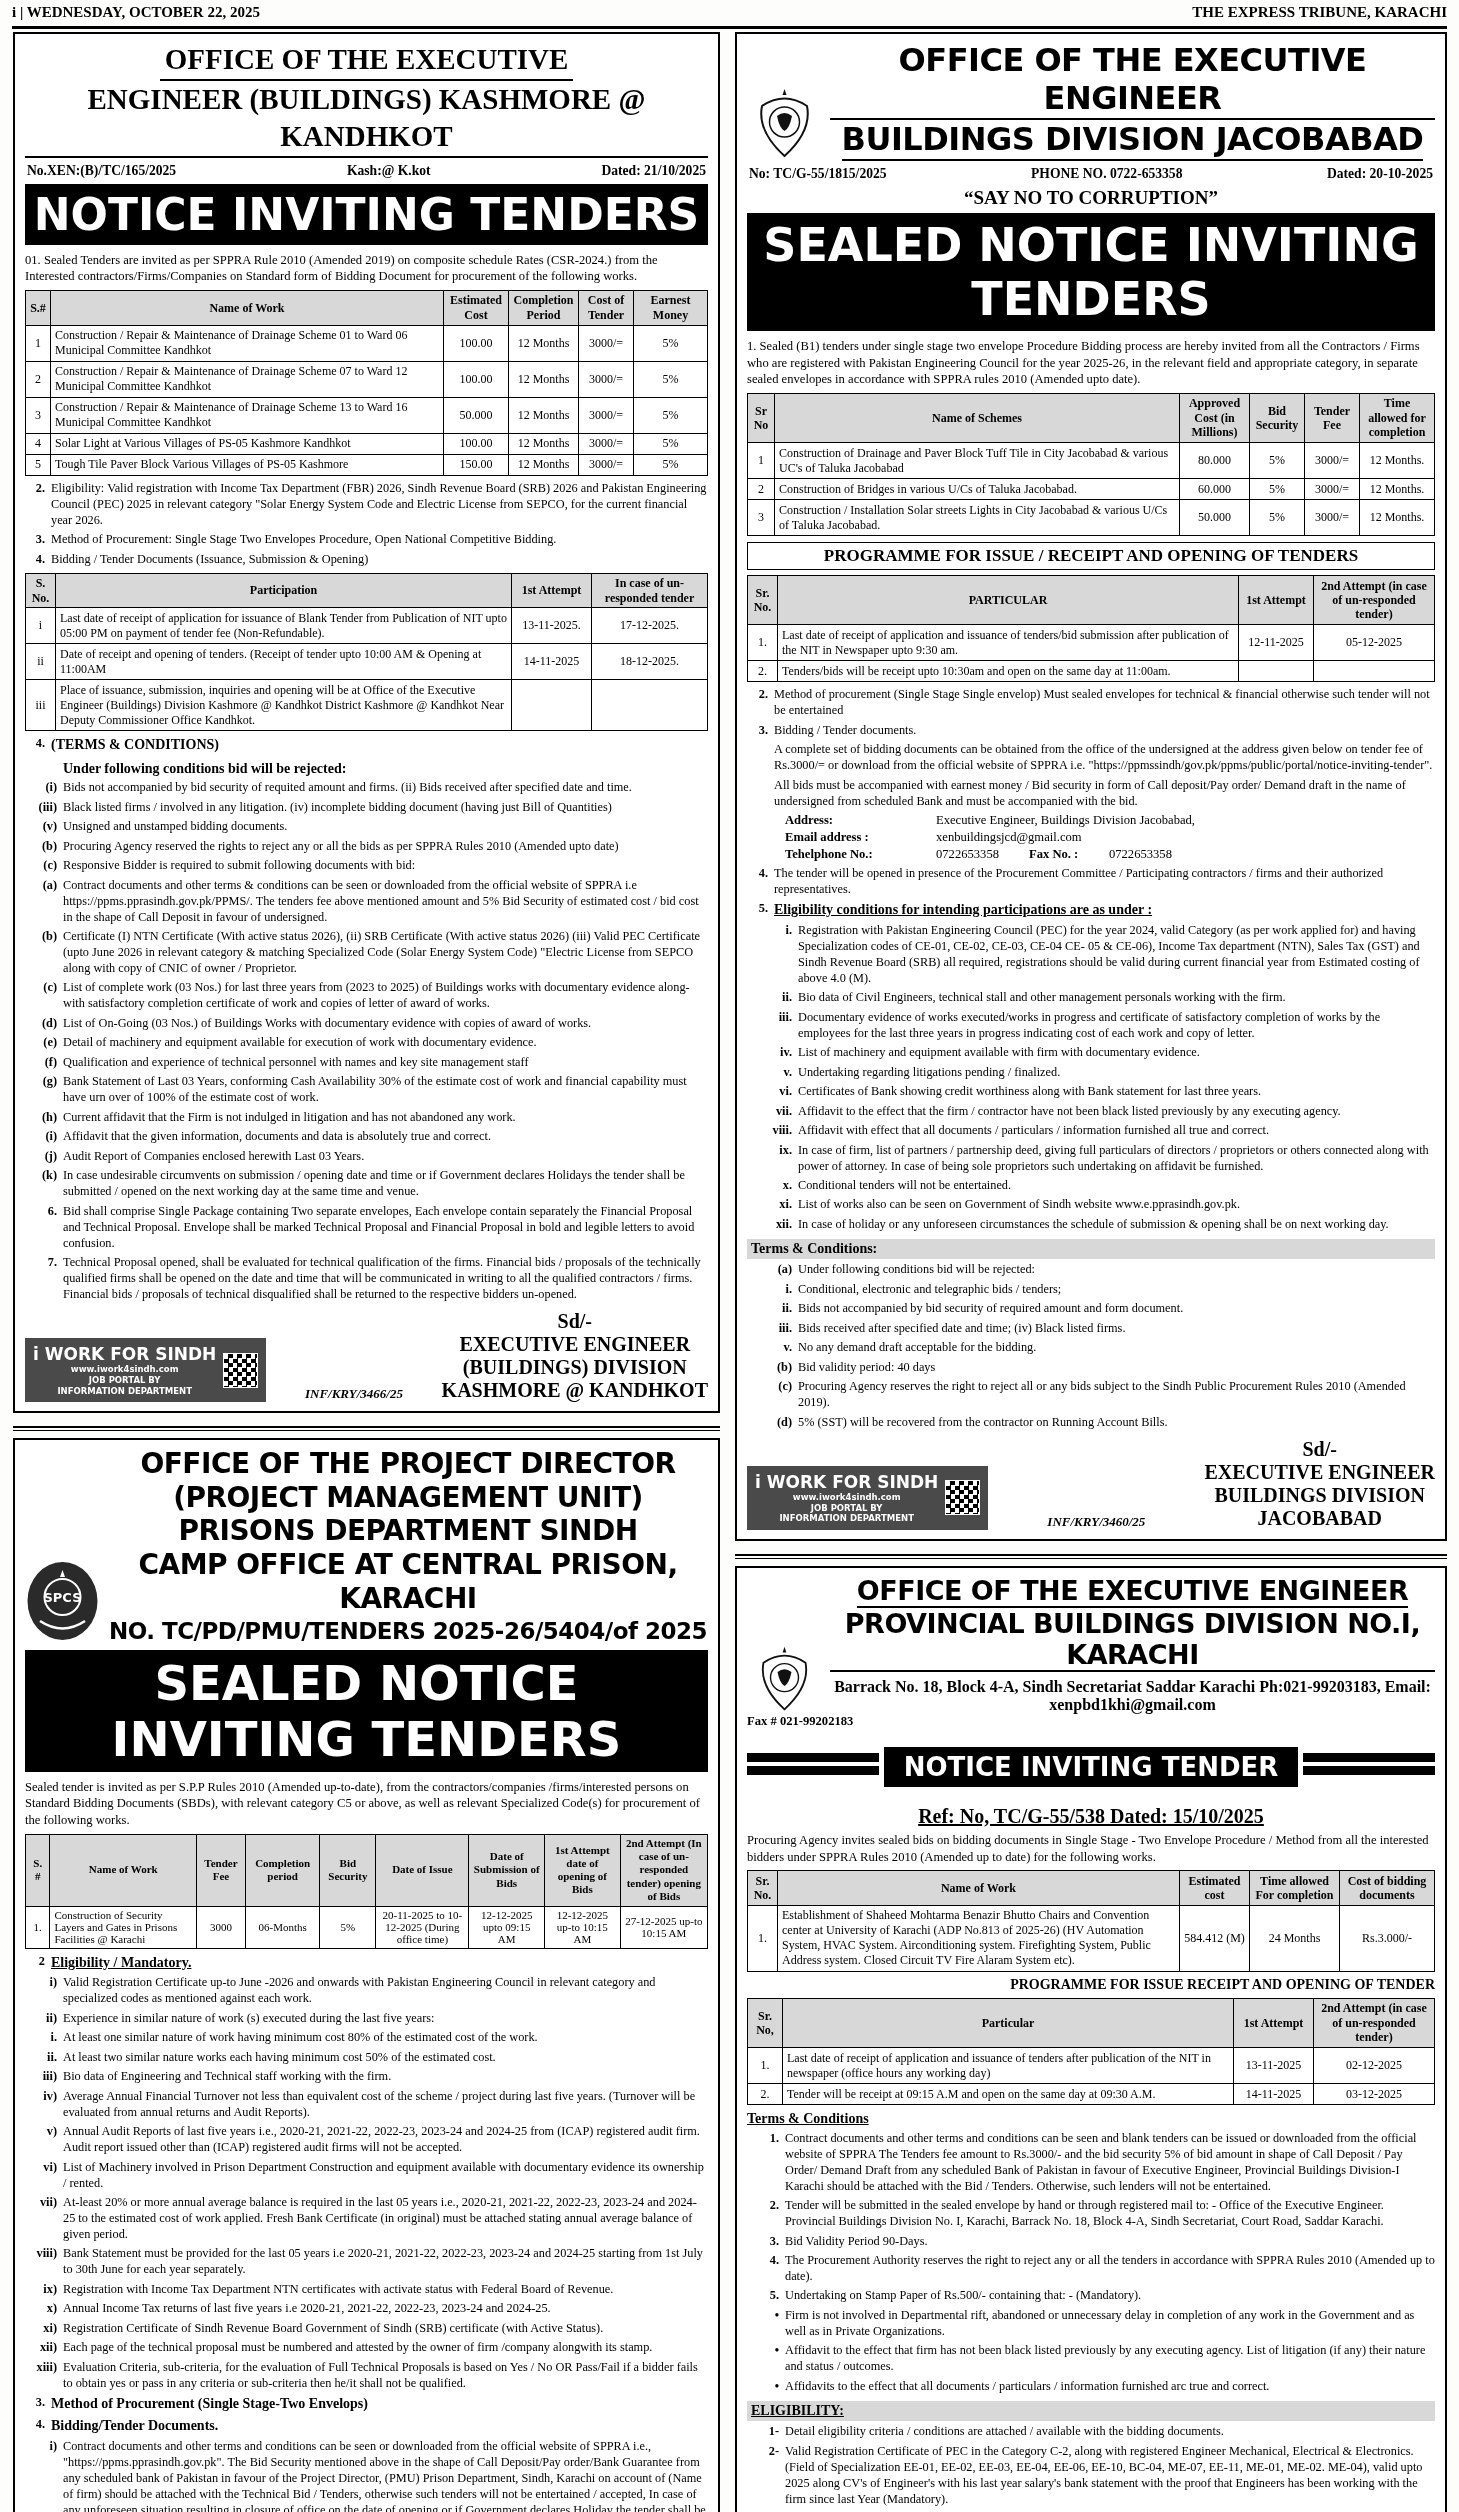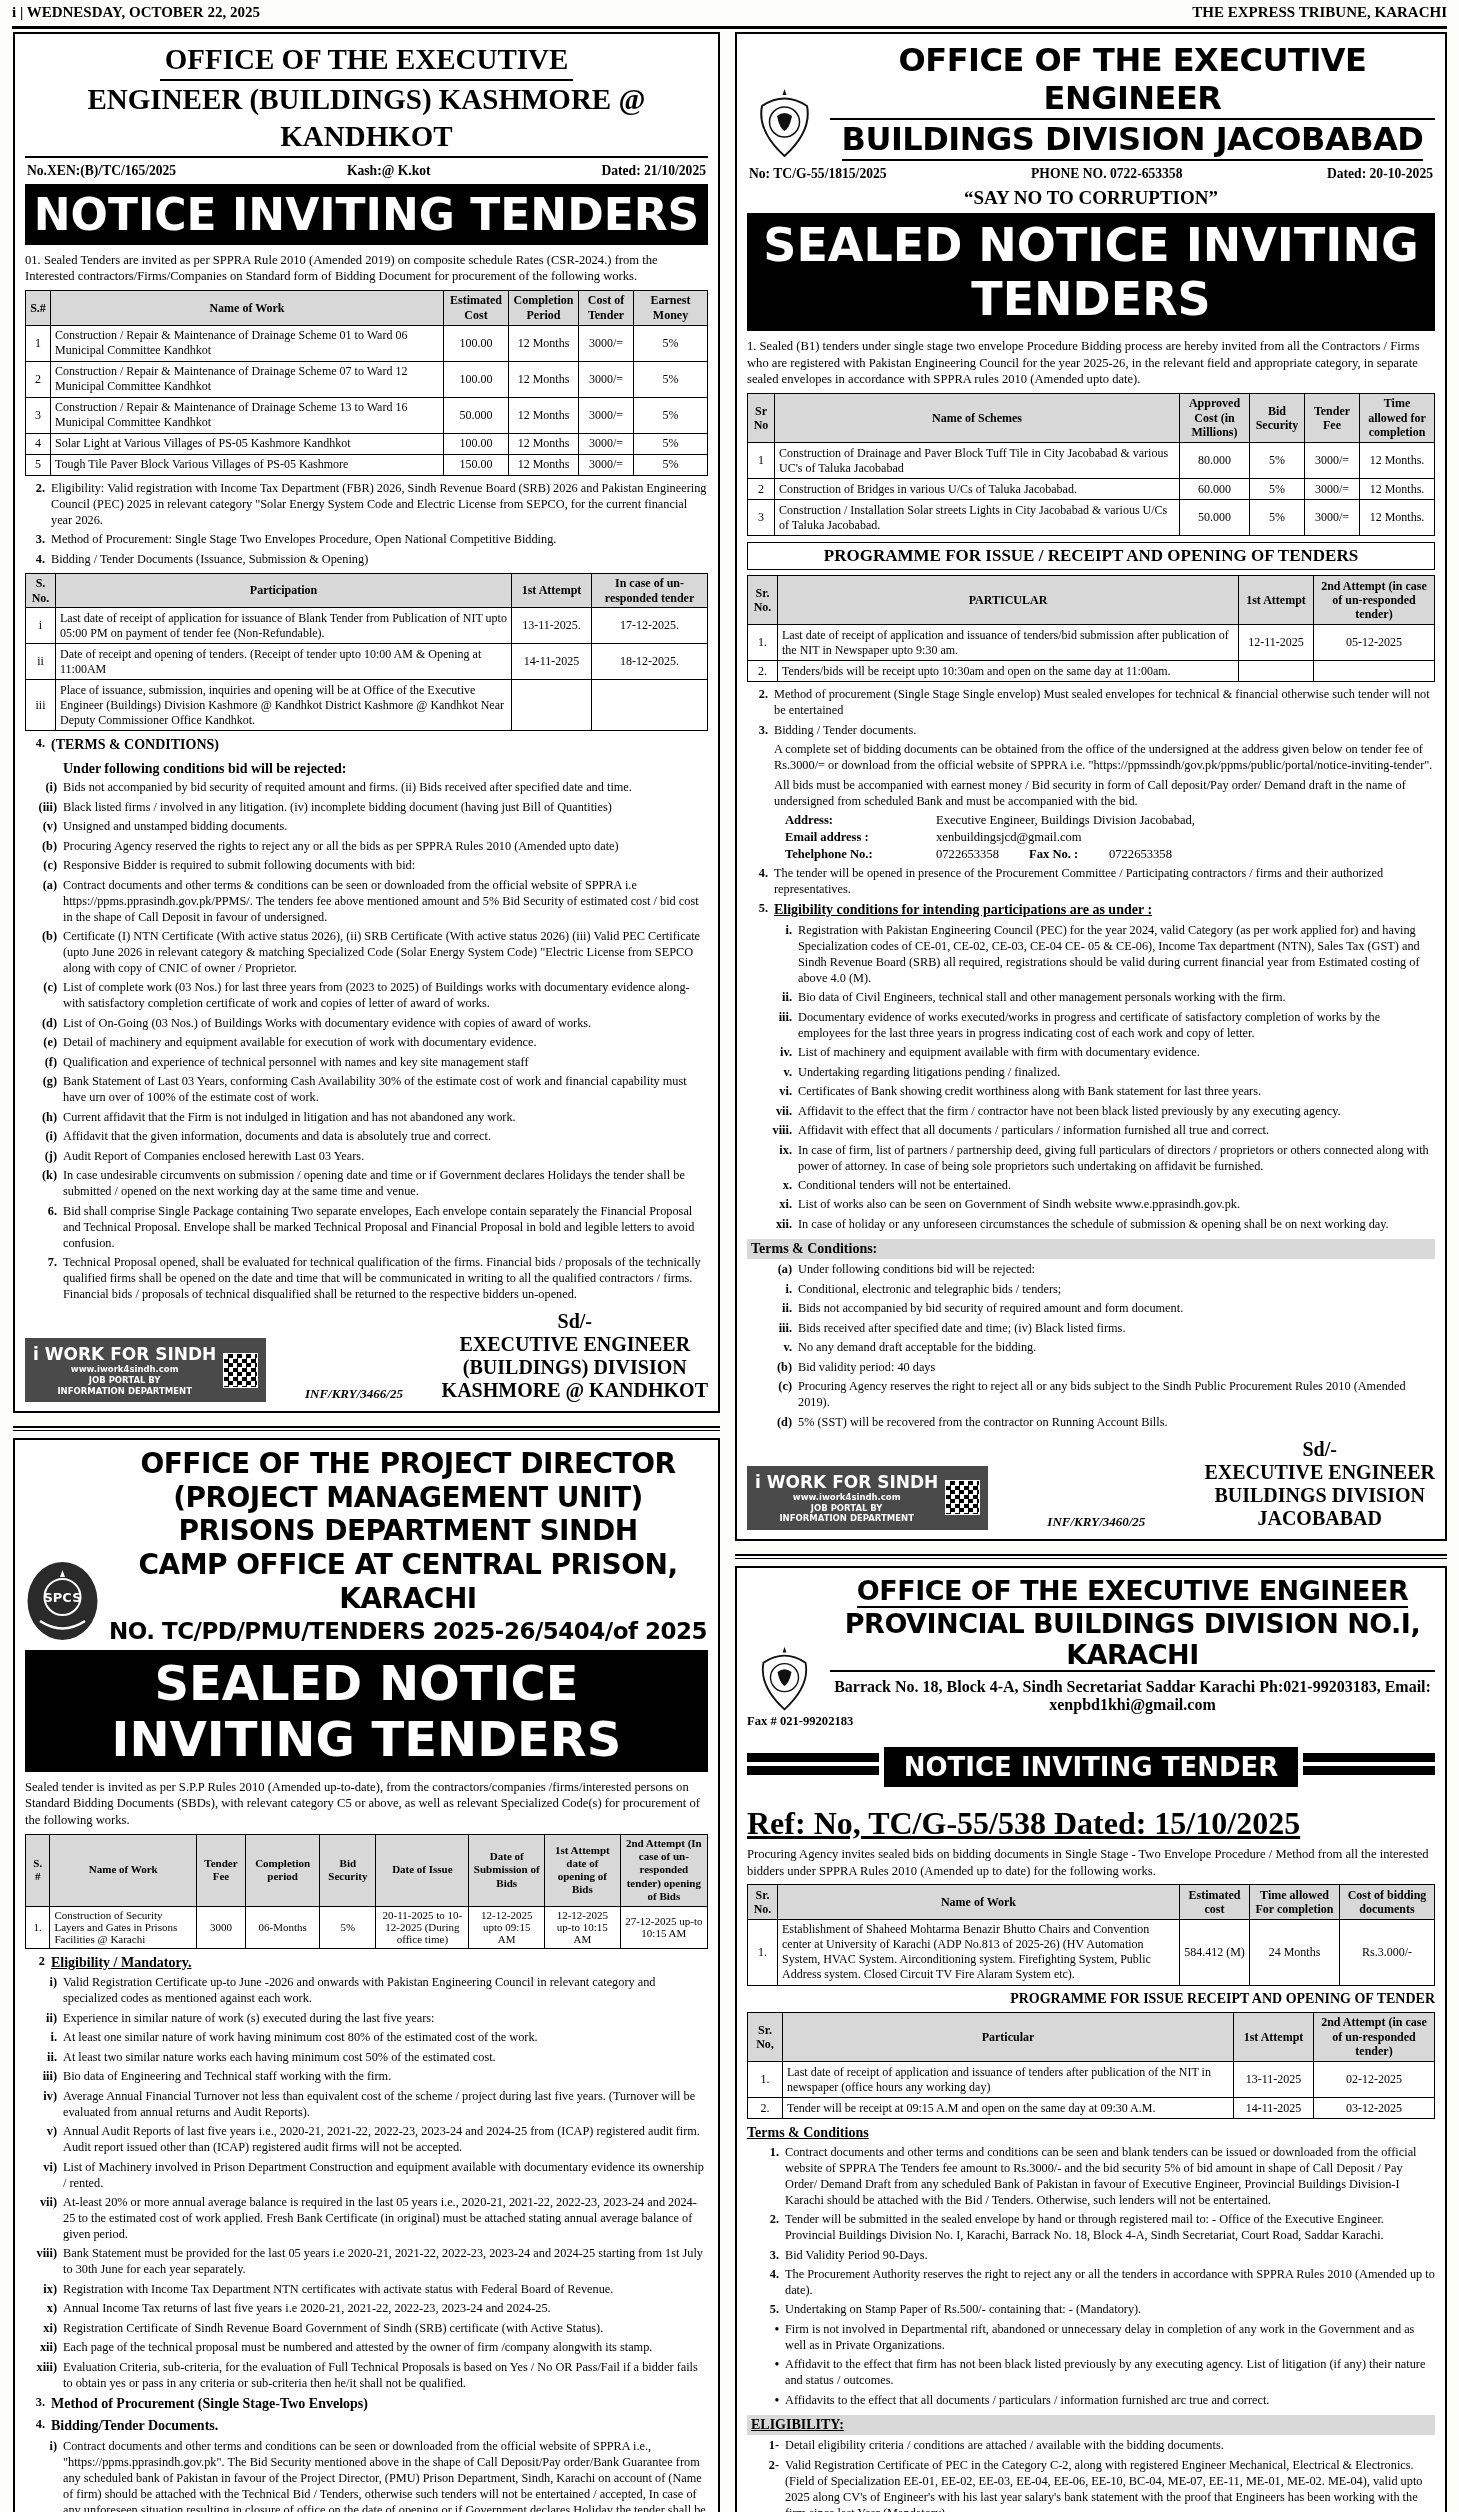--- a/index.html
+++ b/index.html
@@ -758,21 +758,21 @@
           </div>
           <div class="addr">Barrack No. 18, Block 4-A, Sindh Secretariat Saddar Karachi Ph:021-99203183, Email: xenpbd1khi@gmail.com</div>
         </div>
       </div>
       <div style="font-weight:bold; font-size:12.6px">Fax # 021-99202183</div>
       <div class="nit-wrap">
         <div class="nit-bars"></div>
         <div class="nit-core">NOTICE INVITING TENDER</div>
         <div class="nit-bars"></div>
       </div>
-      <div style="font-weight:bold; font-size:32px; text-decoration:underline">Ref: No, TC/G-55/538 Dated: 15/10/2025</div>
+      <div style="text-align:center; font-weight:bold; font-size:20px; text-decoration:underline">Ref: No, TC/G-55/538 Dated: 15/10/2025</div>
       <p class="para">Procuring Agency invites sealed bids on bidding documents in Single Stage - Two Envelope Procedure / Method from all the interested bidders under SPPRA Rules 2010 (Amended up to date) for the following works.</p>
 
       <table>
         <thead>
           <tr>
             <th style="width:30px">Sr. No.</th>
             <th>Name of Work</th>
             <th style="width:70px">Estimated cost</th>
             <th style="width:90px">Time allowed For completion</th>
             <th style="width:95px">Cost of bidding documents</th>

